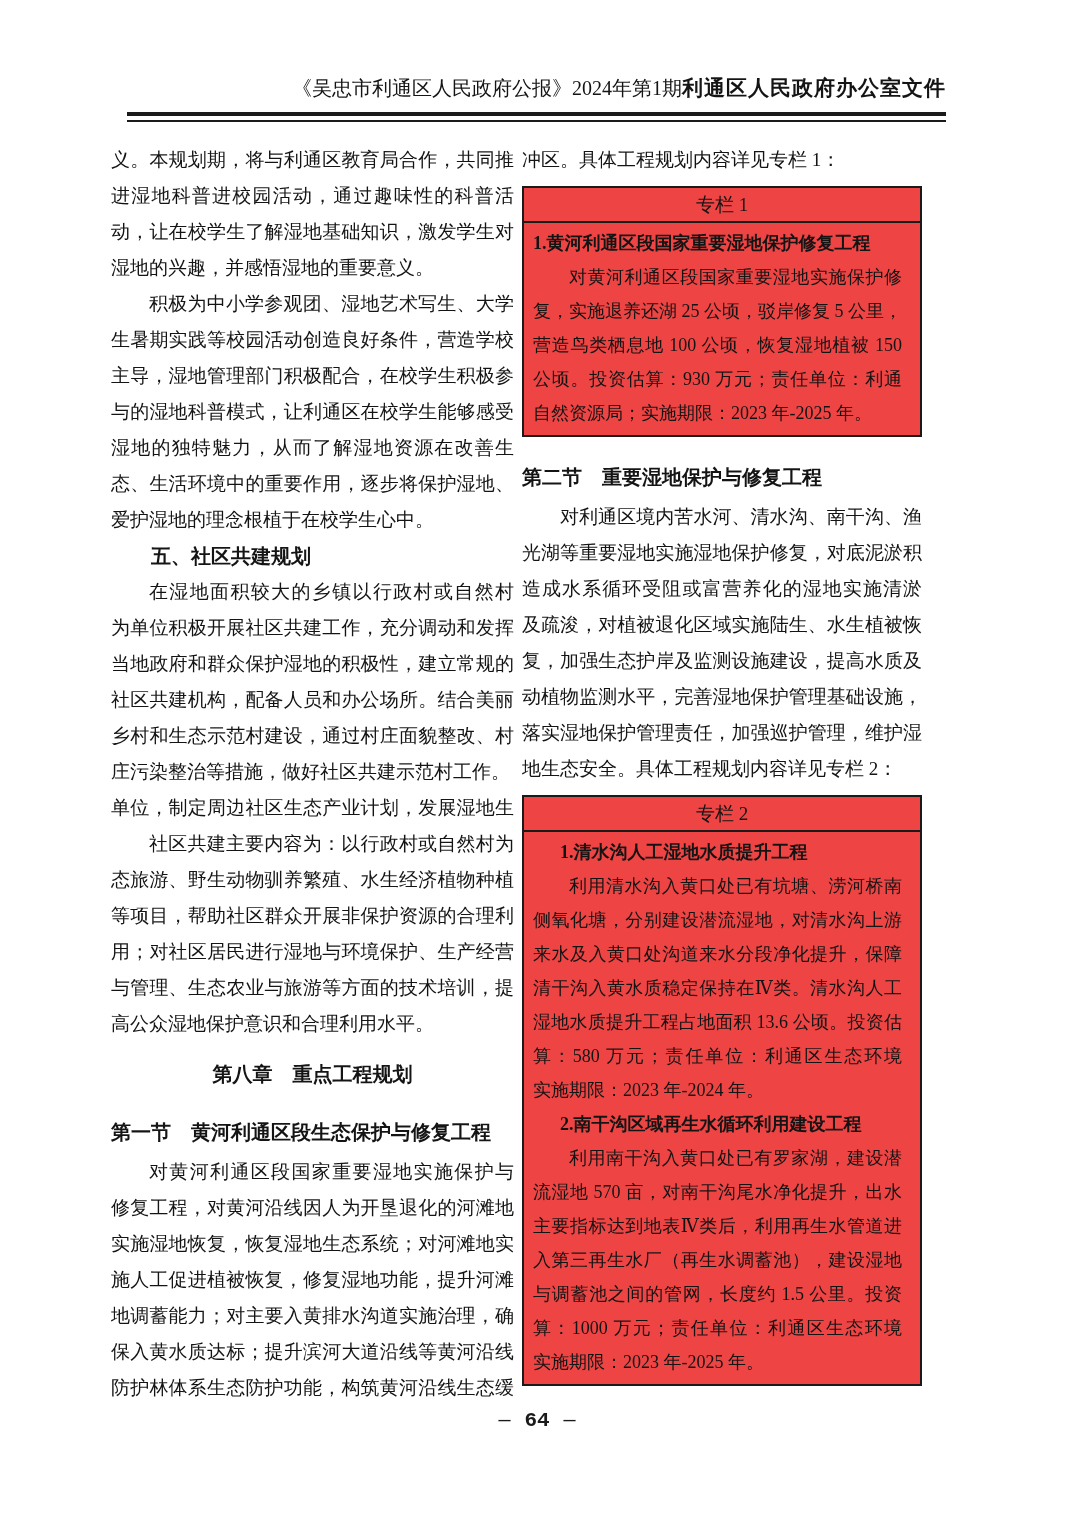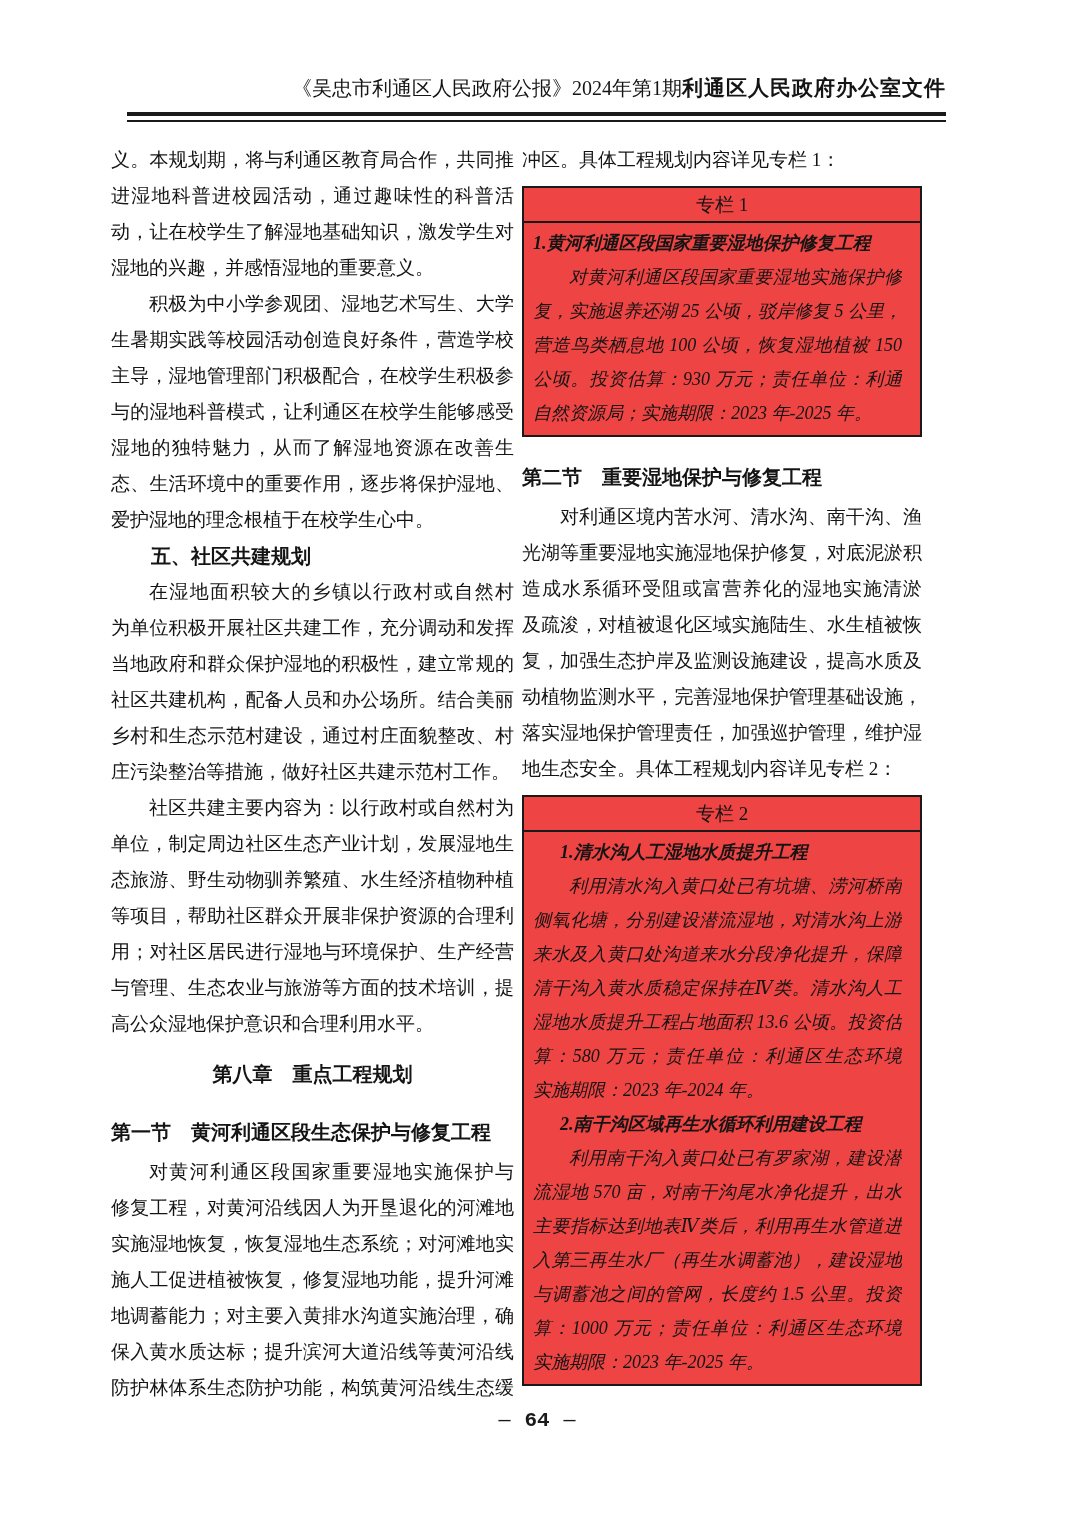--- a/index.html
+++ b/index.html
@@ -87,21 +87,21 @@
     margin: 8px 0 0 0;
     background: #ef4444;
   }
   .box-header {
     text-align: center;
     font-size: 19px;
     line-height: 33px;
     height: 33px;
     border-bottom: 2px solid #1a1a1a;
   }
-  .box-body { padding: 3px 18px 5px 9px; font-style: italic; }
+  .box-body { padding: 3px 18px 5px 9px; }
   .box-body .line { line-height: 34px; height: 34px; font-size: 18px; }
   .box-title {
     font-weight: bold;
     font-size: 18px;
     line-height: 34px;
     height: 34px;
     overflow: hidden;
   }
   .box-title.indent { text-indent: 1.5em; }
   
@@ -151,22 +151,22 @@
         <div class="h-inline">五、社区共建规划</div>
         <div class="para">
           <div class="line indent">在湿地面积较大的乡镇以行政村或自然村</div>
           <div class="line">为单位积极开展社区共建工作，充分调动和发挥</div>
           <div class="line">当地政府和群众保护湿地的积极性，建立常规的</div>
           <div class="line">社区共建机构，配备人员和办公场所。结合美丽</div>
           <div class="line">乡村和生态示范村建设，通过村庄面貌整改、村</div>
           <div class="line flush">庄污染整治等措施，做好社区共建示范村工作。</div>
         </div>
         <div class="para">
+          <div class="line">单位，制定周边社区生态产业计划，发展湿地生</div>
           <div class="line indent">社区共建主要内容为：以行政村或自然村为</div>
-          <div class="line">单位，制定周边社区生态产业计划，发展湿地生</div>
           <div class="line">态旅游、野生动物驯养繁殖、水生经济植物种植</div>
           <div class="line">等项目，帮助社区群众开展非保护资源的合理利</div>
           <div class="line">用；对社区居民进行湿地与环境保护、生产经营</div>
           <div class="line">与管理、生态农业与旅游等方面的技术培训，提</div>
           <div class="line flush">高公众湿地保护意识和合理利用水平。</div>
         </div>
         <div class="h-chapter">第八章　重点工程规划</div>
         <div class="h-section">第一节　黄河利通区段生态保护与修复工程</div>
         <div class="para">
           <div class="line indent">对黄河利通区段国家重要湿地实施保护与</div>

